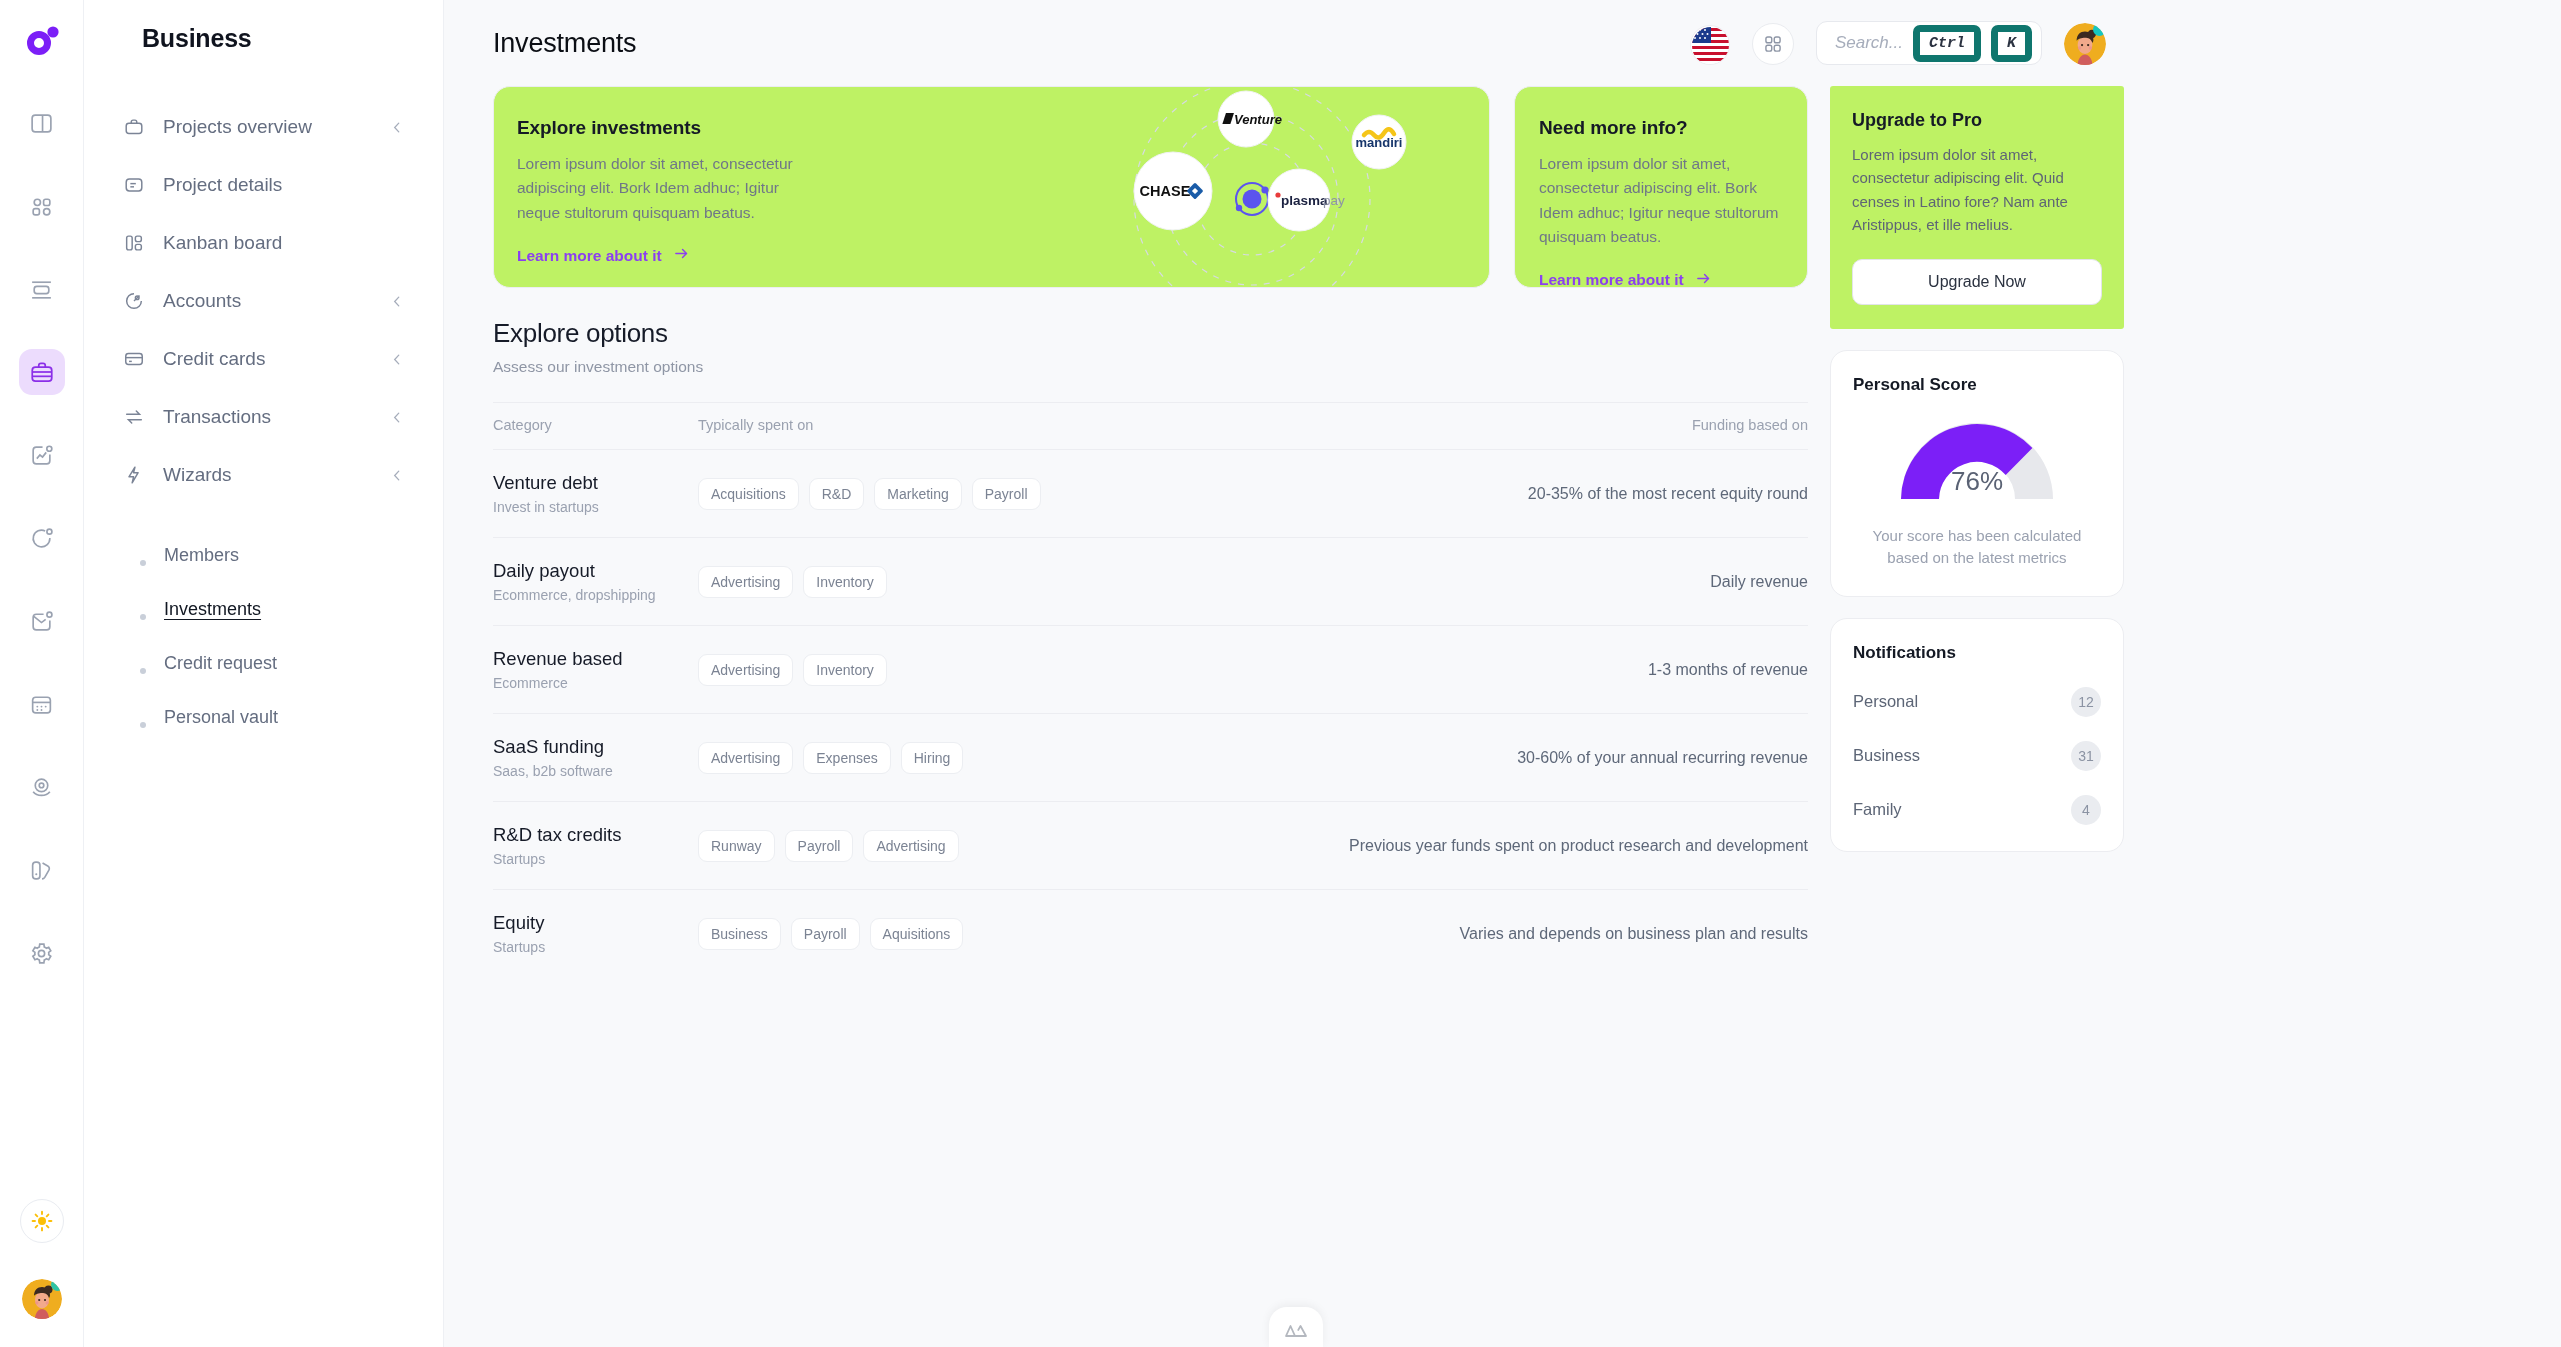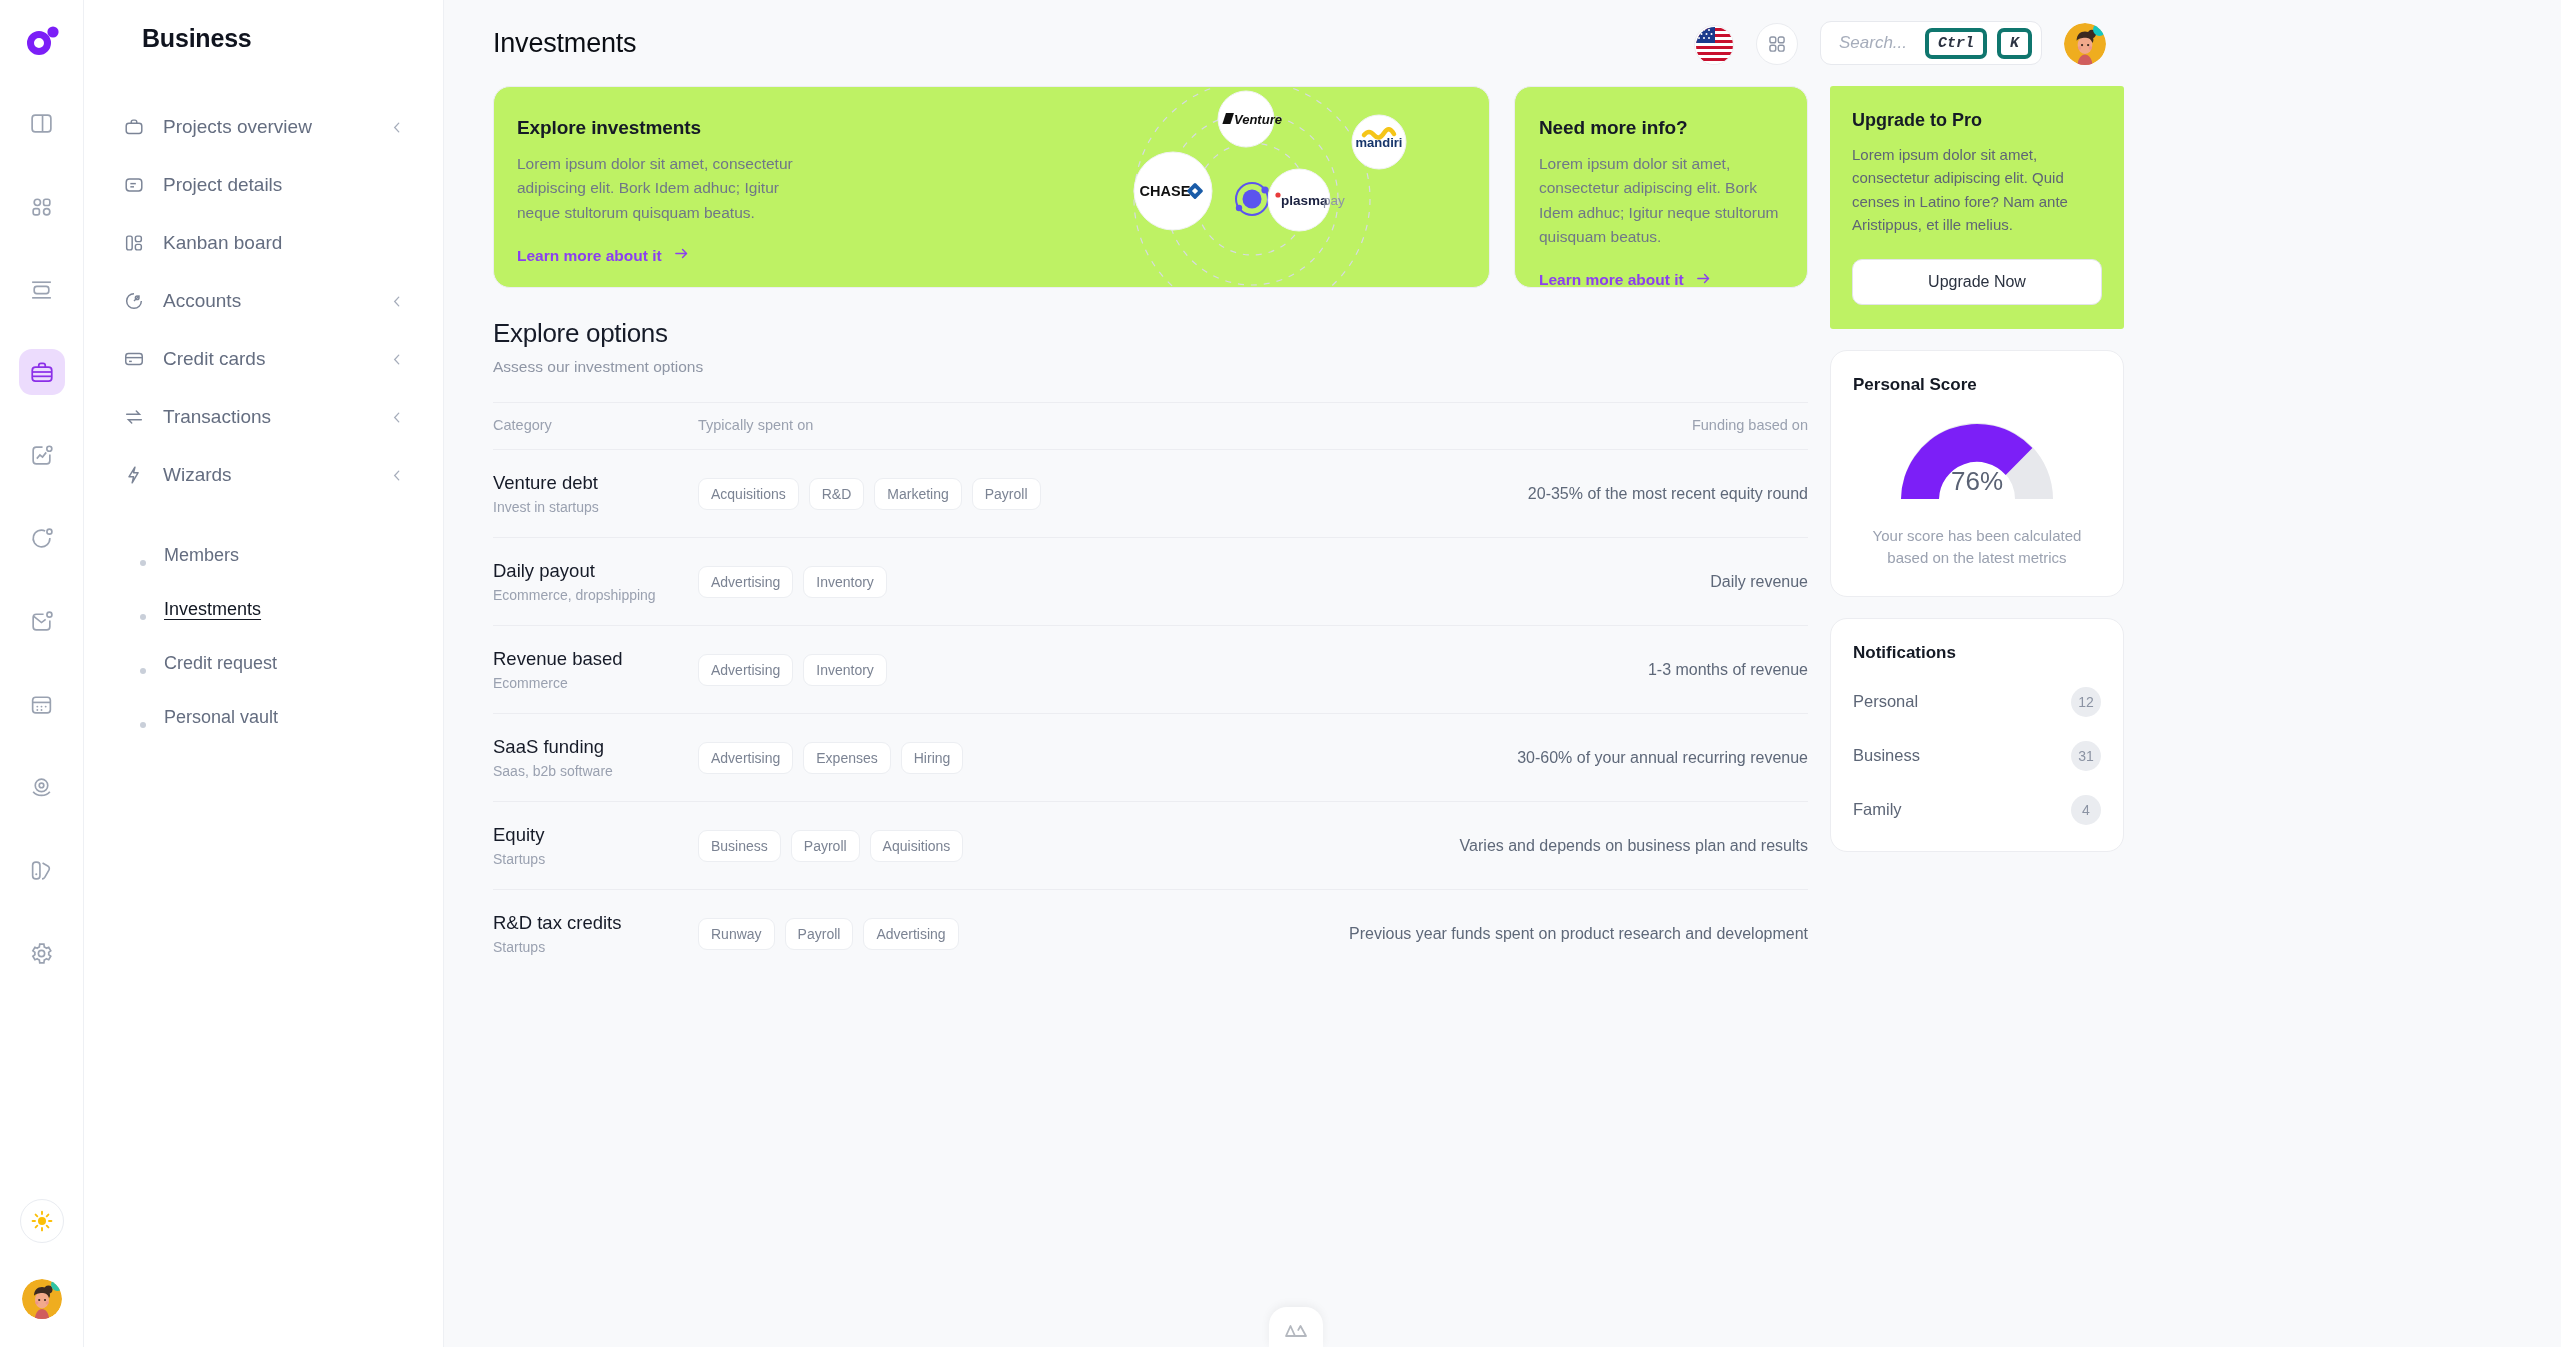--- a/index.html
+++ b/index.html
@@ -77,21 +77,21 @@
   .page-title { font-size: 27px; color:#0b0e14; font-weight:400; letter-spacing:-0.2px; }
   .top-right { display:flex; align-items:flex-end; gap: 22px; font-style: italic; }
   .flag-btn { width:40px; height:40px; border-radius:50%; overflow:hidden; border:1px solid #ededf1; cursor:pointer; position:relative; background:#fff; }
   .grid-btn { width:42px; height:42px; border-radius:50%; border:1px solid #eaecf0; background:#fff; display:flex; align-items:center; justify-content:center; cursor:pointer; color:#8e96a6; }
   .search-box {
     height: 44px; min-width: 222px; border:1px solid #e7e9ee; border-radius: 11px;
     background:#fff; display:flex; align-items:center; gap:10px; padding: 0 9px 0 18px; cursor:text;
   }
   .search-ph { color:#a6adbb; font-size:17px; flex:1; }
   .kbd {
-    border:4px solid #0f766e; border-radius:7px; background:#fff;
+    border:7px solid #0f766e; border-radius:7px; background:#fff;
     font-family:"Liberation Mono", monospace; font-size:15px; font-weight:700; color:#2c3342;
     padding: 4px 9px; line-height:1;
   }
   .top-avatar { width:42px; height:42px; border-radius:50%; overflow:hidden; position:relative; cursor:pointer; }
 
   .content { display:flex; gap: 22px; padding: 0 24px 0 49px; }
   .col-left { flex: 1; min-width:0; }
   .col-right { width: 294px; flex:0 0 294px; }
 
   
@@ -622,45 +622,45 @@
                   <div class="chips">
                     <span class="chip">Advertising</span>
                     <span class="chip">Expenses</span>
                     <span class="chip">Hiring</span>
                   </div>
                 </td>
                 <td class="funding">30-60% of your annual recurring revenue</td>
               </tr>
               <tr>
                 <td>
+                  <div class="cat-name">R&amp;D tax credits</div>
+                  <div class="cat-sub">Startups</div>
+                </td>
+                <td>
+                  <div class="chips">
+                    <span class="chip">Runway</span>
+                    <span class="chip">Payroll</span>
+                    <span class="chip">Advertising</span>
+                  </div>
+                </td>
+                <td class="funding">Previous year funds spent on product research and development</td>
+              </tr>
+              <tr>
+                <td>
                   <div class="cat-name">Equity</div>
                   <div class="cat-sub">Startups</div>
                 </td>
                 <td>
                   <div class="chips">
                     <span class="chip">Business</span>
                     <span class="chip">Payroll</span>
                     <span class="chip">Aquisitions</span>
                   </div>
                 </td>
                 <td class="funding">Varies and depends on business plan and results</td>
-              </tr>
-              <tr>
-                <td>
-                  <div class="cat-name">R&amp;D tax credits</div>
-                  <div class="cat-sub">Startups</div>
-                </td>
-                <td>
-                  <div class="chips">
-                    <span class="chip">Runway</span>
-                    <span class="chip">Payroll</span>
-                    <span class="chip">Advertising</span>
-                  </div>
-                </td>
-                <td class="funding">Previous year funds spent on product research and development</td>
               </tr>
             </tbody>
         </table>
       </div>
 
       <div class="col-right">
 
         <div class="upgrade">
           <div class="upg-h">Upgrade to Pro</div>
           <div class="upg-p">Lorem ipsum dolor sit amet, consectetur adipiscing elit. Quid censes in Latino fore? Nam ante Aristippus, et ille melius.</div>

